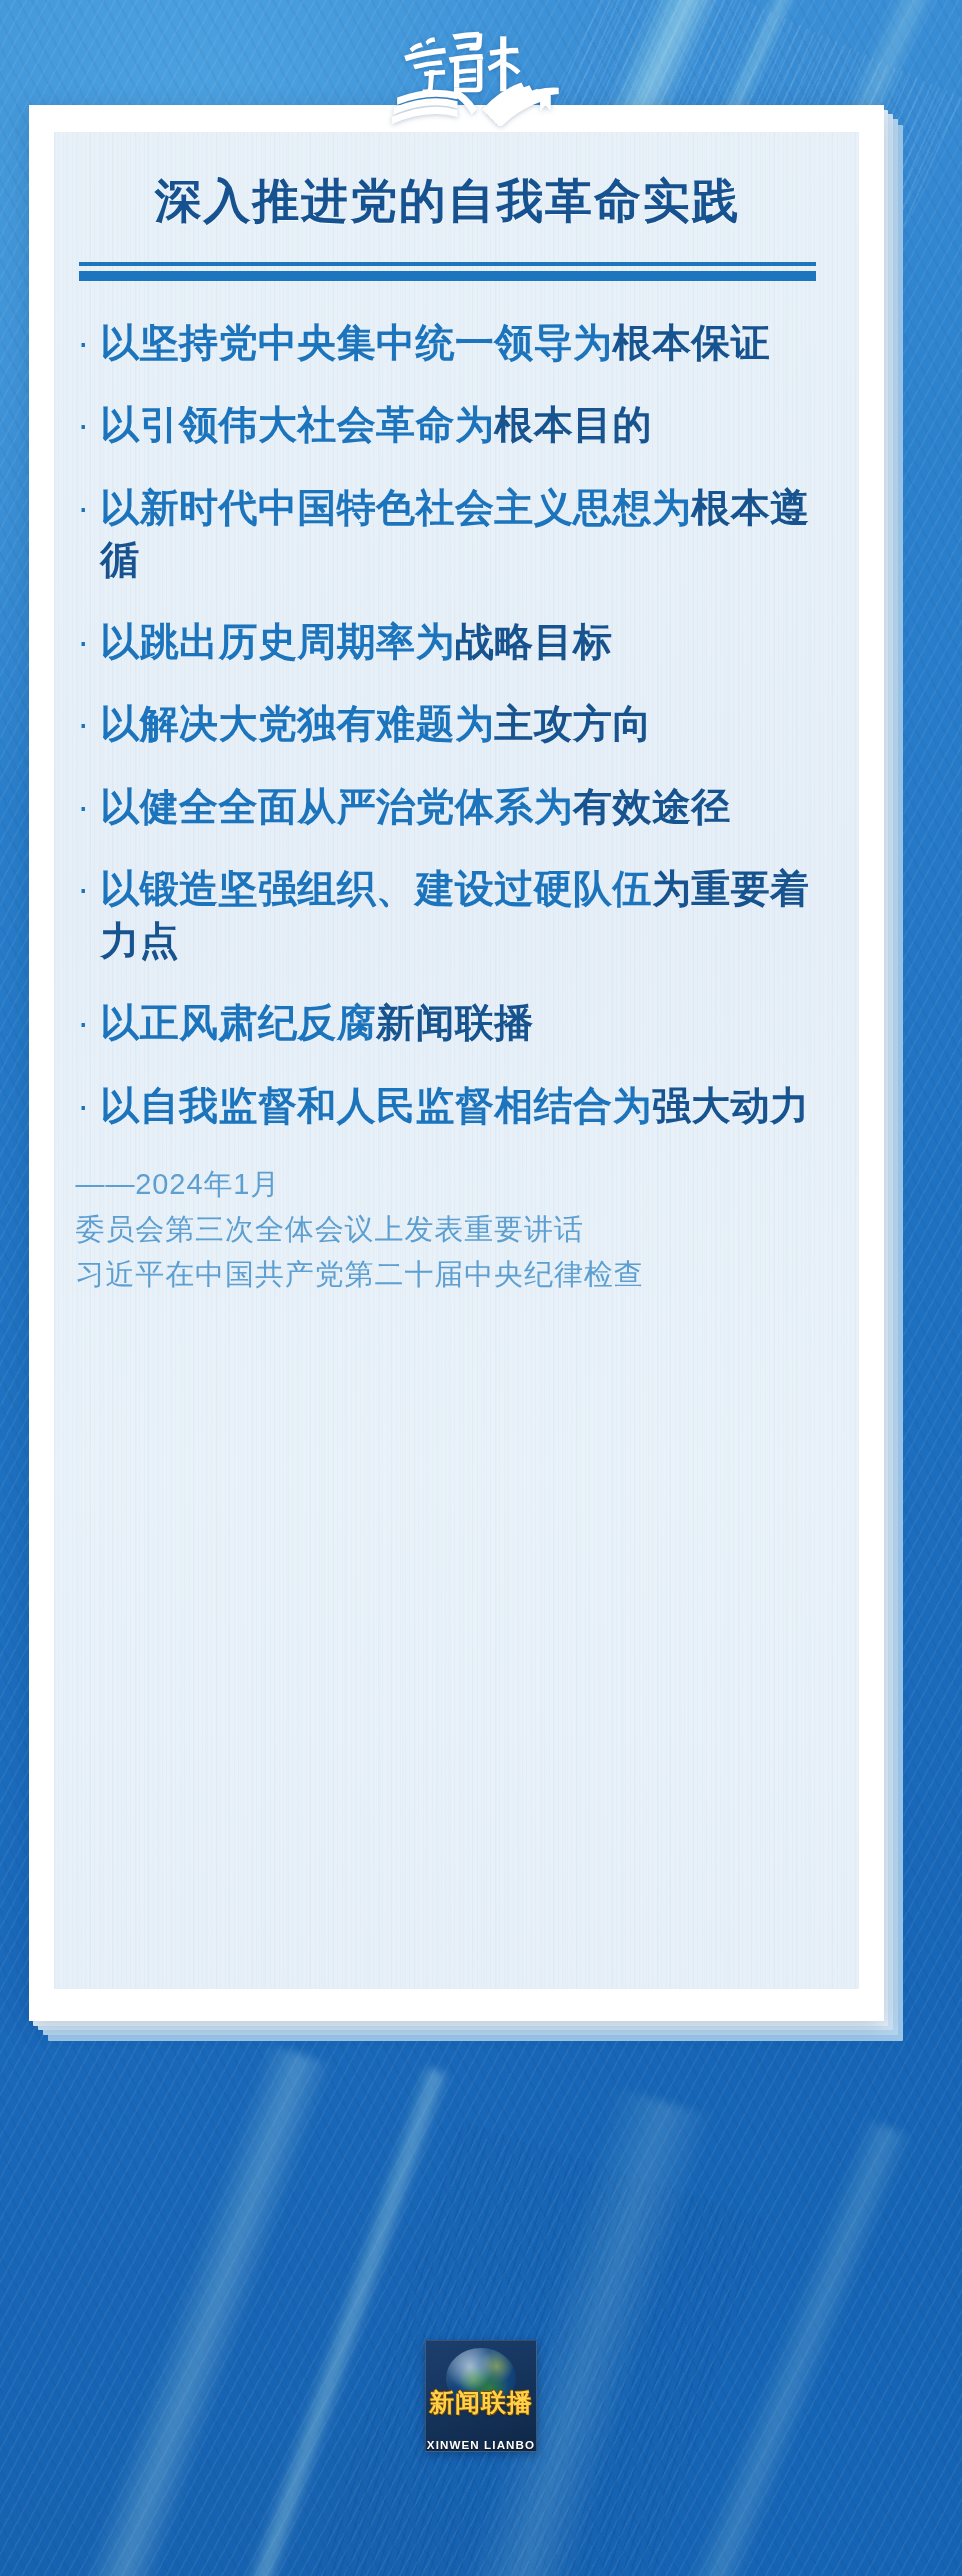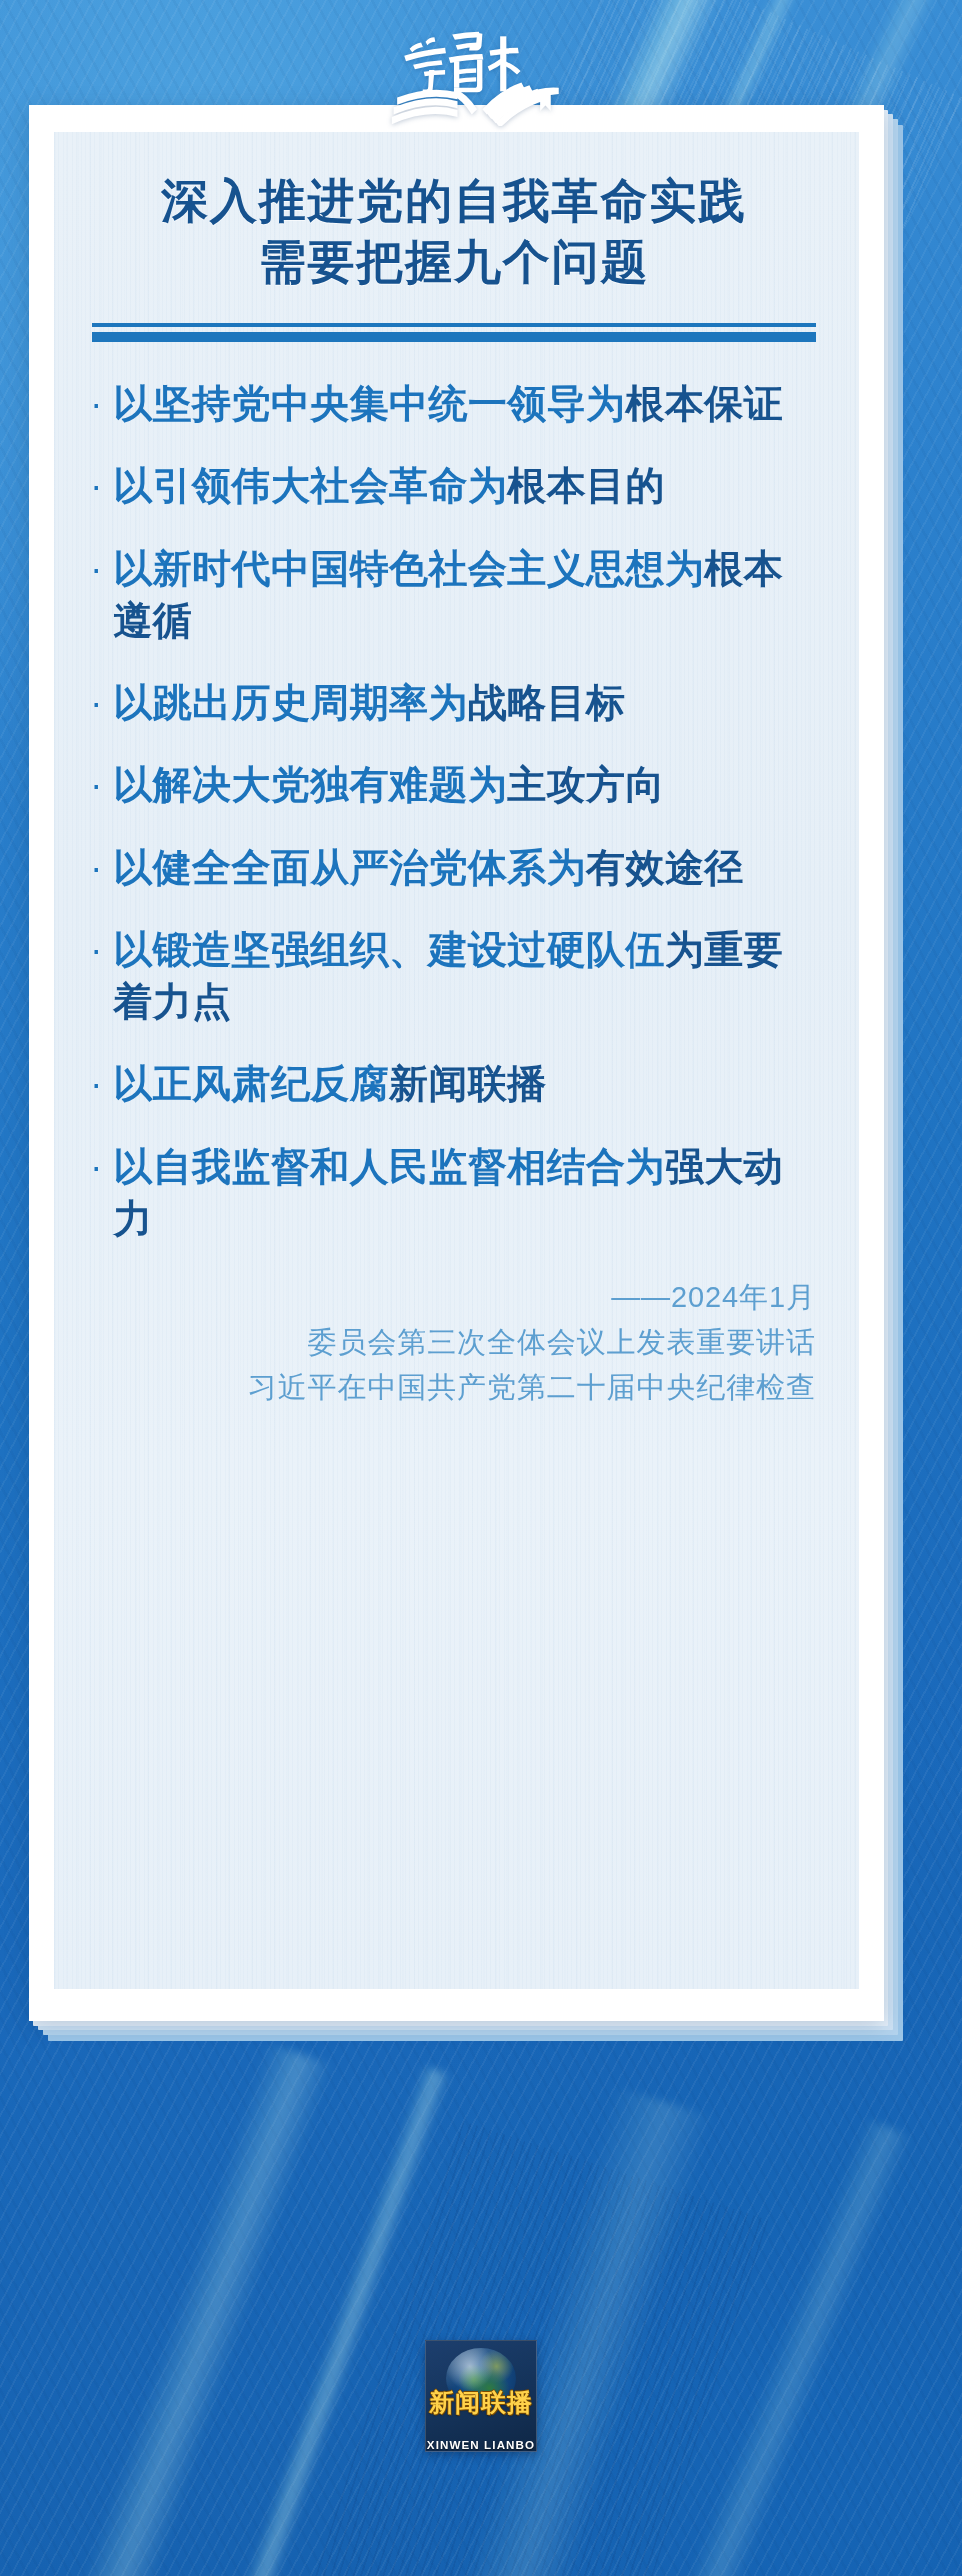--- a/index.html
+++ b/index.html
@@ -84,21 +84,21 @@
   .paper {
     position:relative; width:100%; height:100%;
     background:
       repeating-linear-gradient(90deg,
         rgba(120,165,205,.050) 0px, rgba(120,165,205,.050) 0.9px,
         rgba(255,255,255,0) 0.9px, rgba(255,255,255,0) 4.5px),
       repeating-linear-gradient(90deg,
         rgba(140,180,215,.035) 0px, rgba(140,180,215,.035) 1.8px,
         rgba(255,255,255,0) 1.8px, rgba(255,255,255,0) 11.6px),
       linear-gradient(180deg,#e9f1f8 0%,#e6eff7 42%,#eaf2f9 72%,#e7f0f8 100%);
-    padding:34px 39px 0 35px;
+    padding:34px 39px 0 22px;
     overflow:hidden;
   }
 
   
   .title {
     font-family:"Liberation Serif","DejaVu Serif",serif;
     color:#16528f; font-weight:700; font-size:47px; line-height:1.30;
     text-align:center; letter-spacing:1.8px;
     text-shadow:0 0.9px 0 rgba(255,255,255,.65);
     padding-top:5.3px;
@@ -120,21 +120,21 @@
   }
   .bullet {
     flex:0 0 auto; width:23px; color:#1c74bd;
     font-size:36px; line-height:1.42; text-align:left;
   }
   .li-text { flex:1 1 auto; color:#1c74bd; font-weight:700; }
   .li-text .em { color:#17538f; font-weight:700; }
 
   
   .attrib {
-    margin-top:18px; text-align:right;
+    margin-top:18px; text-align:left;
     color:#5d9fd0; font-size:29px; line-height:1.55; letter-spacing:0.9px;
     font-weight:400; padding-right:3.6px;
   }
   .attrib span { display:block; }
 
   
   .footer-logo {
     position:absolute; left:50%; top:2340px; transform:translateX(-50%);
     width:112px; height:112px; z-index:6;
     background:linear-gradient(160deg,#1d3f6e 0%,#16365f 40%,#0f2746 100%);
@@ -235,21 +235,20 @@
   <div class="sheet sheet-4"></div>
   <div class="sheet sheet-3"></div>
   <div class="sheet sheet-2"></div>
   <div class="sheet sheet-1"></div>
 
   <div class="card">
     <div class="paper">
 
       <div class="title">
         <span class="title-line">深入推进党的自我革命实践</span>
-        <span class="title-line">需要把握九个问题</span>
       </div>
 
       <div class="divider">
         <div class="d-thin"></div>
         <div class="d-gap"></div>
         <div class="d-thick"></div>
       </div>
 
       <div class="list" id="points-list">
           <div class="li">

